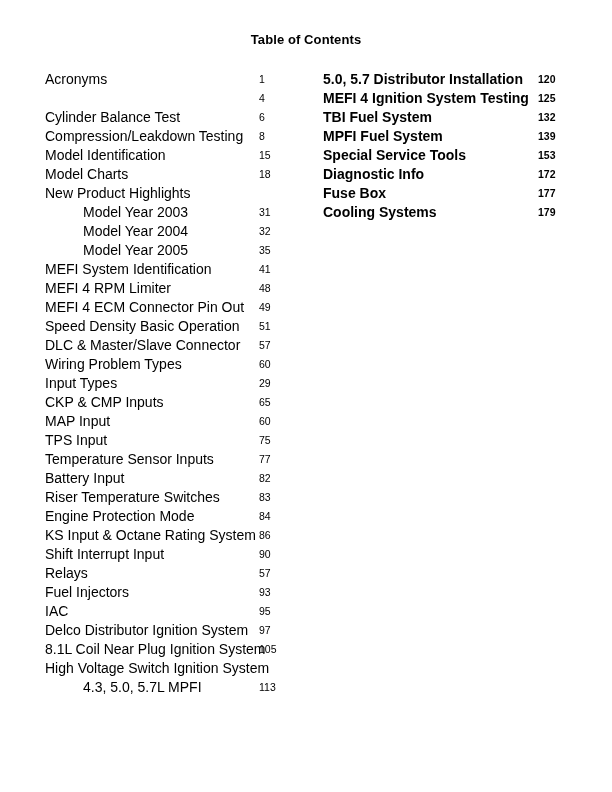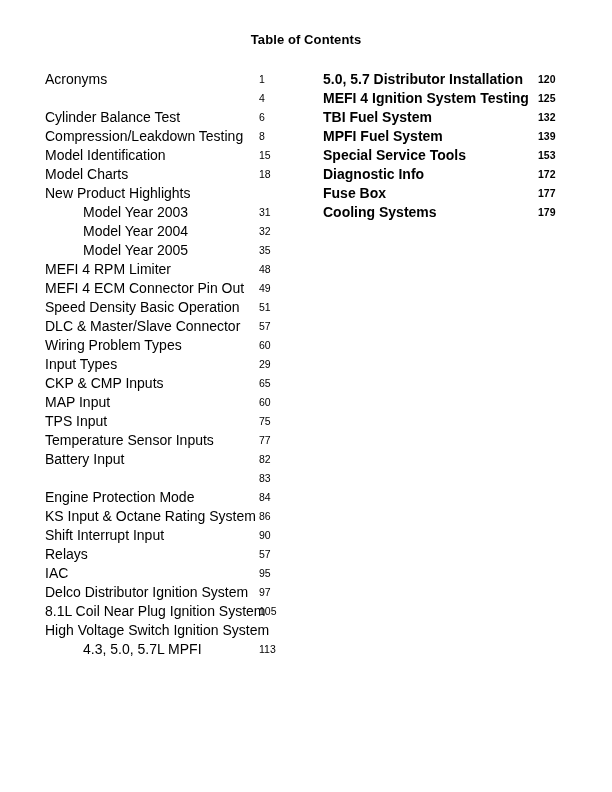--- a/index.html
+++ b/index.html
@@ -83,36 +83,38 @@
       <div class="toc-row"><span class="toc-label">Acronyms</span><span class="toc-page">1</span></div>
       <div class="toc-row"><span class="toc-page">4</span></div>
       <div class="toc-row"><span class="toc-label">Cylinder Balance Test</span><span class="toc-page">6</span></div>
       <div class="toc-row"><span class="toc-label">Compression/Leakdown Testing</span><span class="toc-page">8</span></div>
       <div class="toc-row"><span class="toc-label">Model Identification</span><span class="toc-page">15</span></div>
       <div class="toc-row"><span class="toc-label">Model Charts</span><span class="toc-page">18</span></div>
       <div class="toc-row"><span class="toc-label">New Product Highlights</span><span class="toc-page"></span></div>
       <div class="toc-row indent-1"><span class="toc-label">Model Year 2003</span><span class="toc-page">31</span></div>
       <div class="toc-row indent-1"><span class="toc-label">Model Year 2004</span><span class="toc-page">32</span></div>
       <div class="toc-row indent-1"><span class="toc-label">Model Year 2005</span><span class="toc-page">35</span></div>
+      <div class="toc-row"><span class="toc-label">MEFI System Identification</span><span class="toc-page">41</span></div>
       <div class="toc-row"><span class="toc-label">MEFI 4 RPM Limiter</span><span class="toc-page">48</span></div>
       <div class="toc-row"><span class="toc-label">MEFI 4 ECM Connector Pin Out</span><span class="toc-page">49</span></div>
       <div class="toc-row"><span class="toc-label">Speed Density Basic Operation</span><span class="toc-page">51</span></div>
       <div class="toc-row"><span class="toc-label">DLC &amp; Master/Slave Connector</span><span class="toc-page">57</span></div>
       <div class="toc-row"><span class="toc-label">Wiring Problem Types</span><span class="toc-page">60</span></div>
       <div class="toc-row"><span class="toc-label">Input Types</span><span class="toc-page">29</span></div>
       <div class="toc-row"><span class="toc-label">CKP &amp; CMP Inputs</span><span class="toc-page">65</span></div>
       <div class="toc-row"><span class="toc-label">MAP Input</span><span class="toc-page">60</span></div>
       <div class="toc-row"><span class="toc-label">TPS Input</span><span class="toc-page">75</span></div>
       <div class="toc-row"><span class="toc-label">Temperature Sensor Inputs</span><span class="toc-page">77</span></div>
       <div class="toc-row"><span class="toc-label">Battery Input</span><span class="toc-page">82</span></div>
-      <div class="toc-row"><span class="toc-page">83</span></div>
+      <div class="toc-row"><span class="toc-label">Riser Temperature Switches</span><span class="toc-page">83</span></div>
       <div class="toc-row"><span class="toc-label">Engine Protection Mode</span><span class="toc-page">84</span></div>
       <div class="toc-row"><span class="toc-label">KS Input &amp; Octane Rating System</span><span class="toc-page">86</span></div>
       <div class="toc-row"><span class="toc-label">Shift Interrupt Input</span><span class="toc-page">90</span></div>
       <div class="toc-row"><span class="toc-label">Relays</span><span class="toc-page">57</span></div>
+      <div class="toc-row"><span class="toc-label">Fuel Injectors</span><span class="toc-page">93</span></div>
       <div class="toc-row"><span class="toc-label">IAC</span><span class="toc-page">95</span></div>
       <div class="toc-row"><span class="toc-label">Delco Distributor Ignition System</span><span class="toc-page">97</span></div>
       <div class="toc-row"><span class="toc-label">8.1L Coil Near Plug Ignition System</span><span class="toc-page">105</span></div>
       <div class="toc-row"><span class="toc-label">High Voltage Switch Ignition System</span><span class="toc-page"></span></div>
       <div class="toc-row indent-2"><span class="toc-label">4.3, 5.0, 5.7L MPFI</span><span class="toc-page">113</span></div>
     </div>
   <div class="col col-right">
       <div class="toc-row"><span class="toc-label">5.0, 5.7 Distributor Installation</span><span class="toc-page">120</span></div>
       <div class="toc-row"><span class="toc-label">MEFI 4 Ignition System Testing</span><span class="toc-page">125</span></div>
       <div class="toc-row"><span class="toc-label">TBI Fuel System</span><span class="toc-page">132</span></div>

